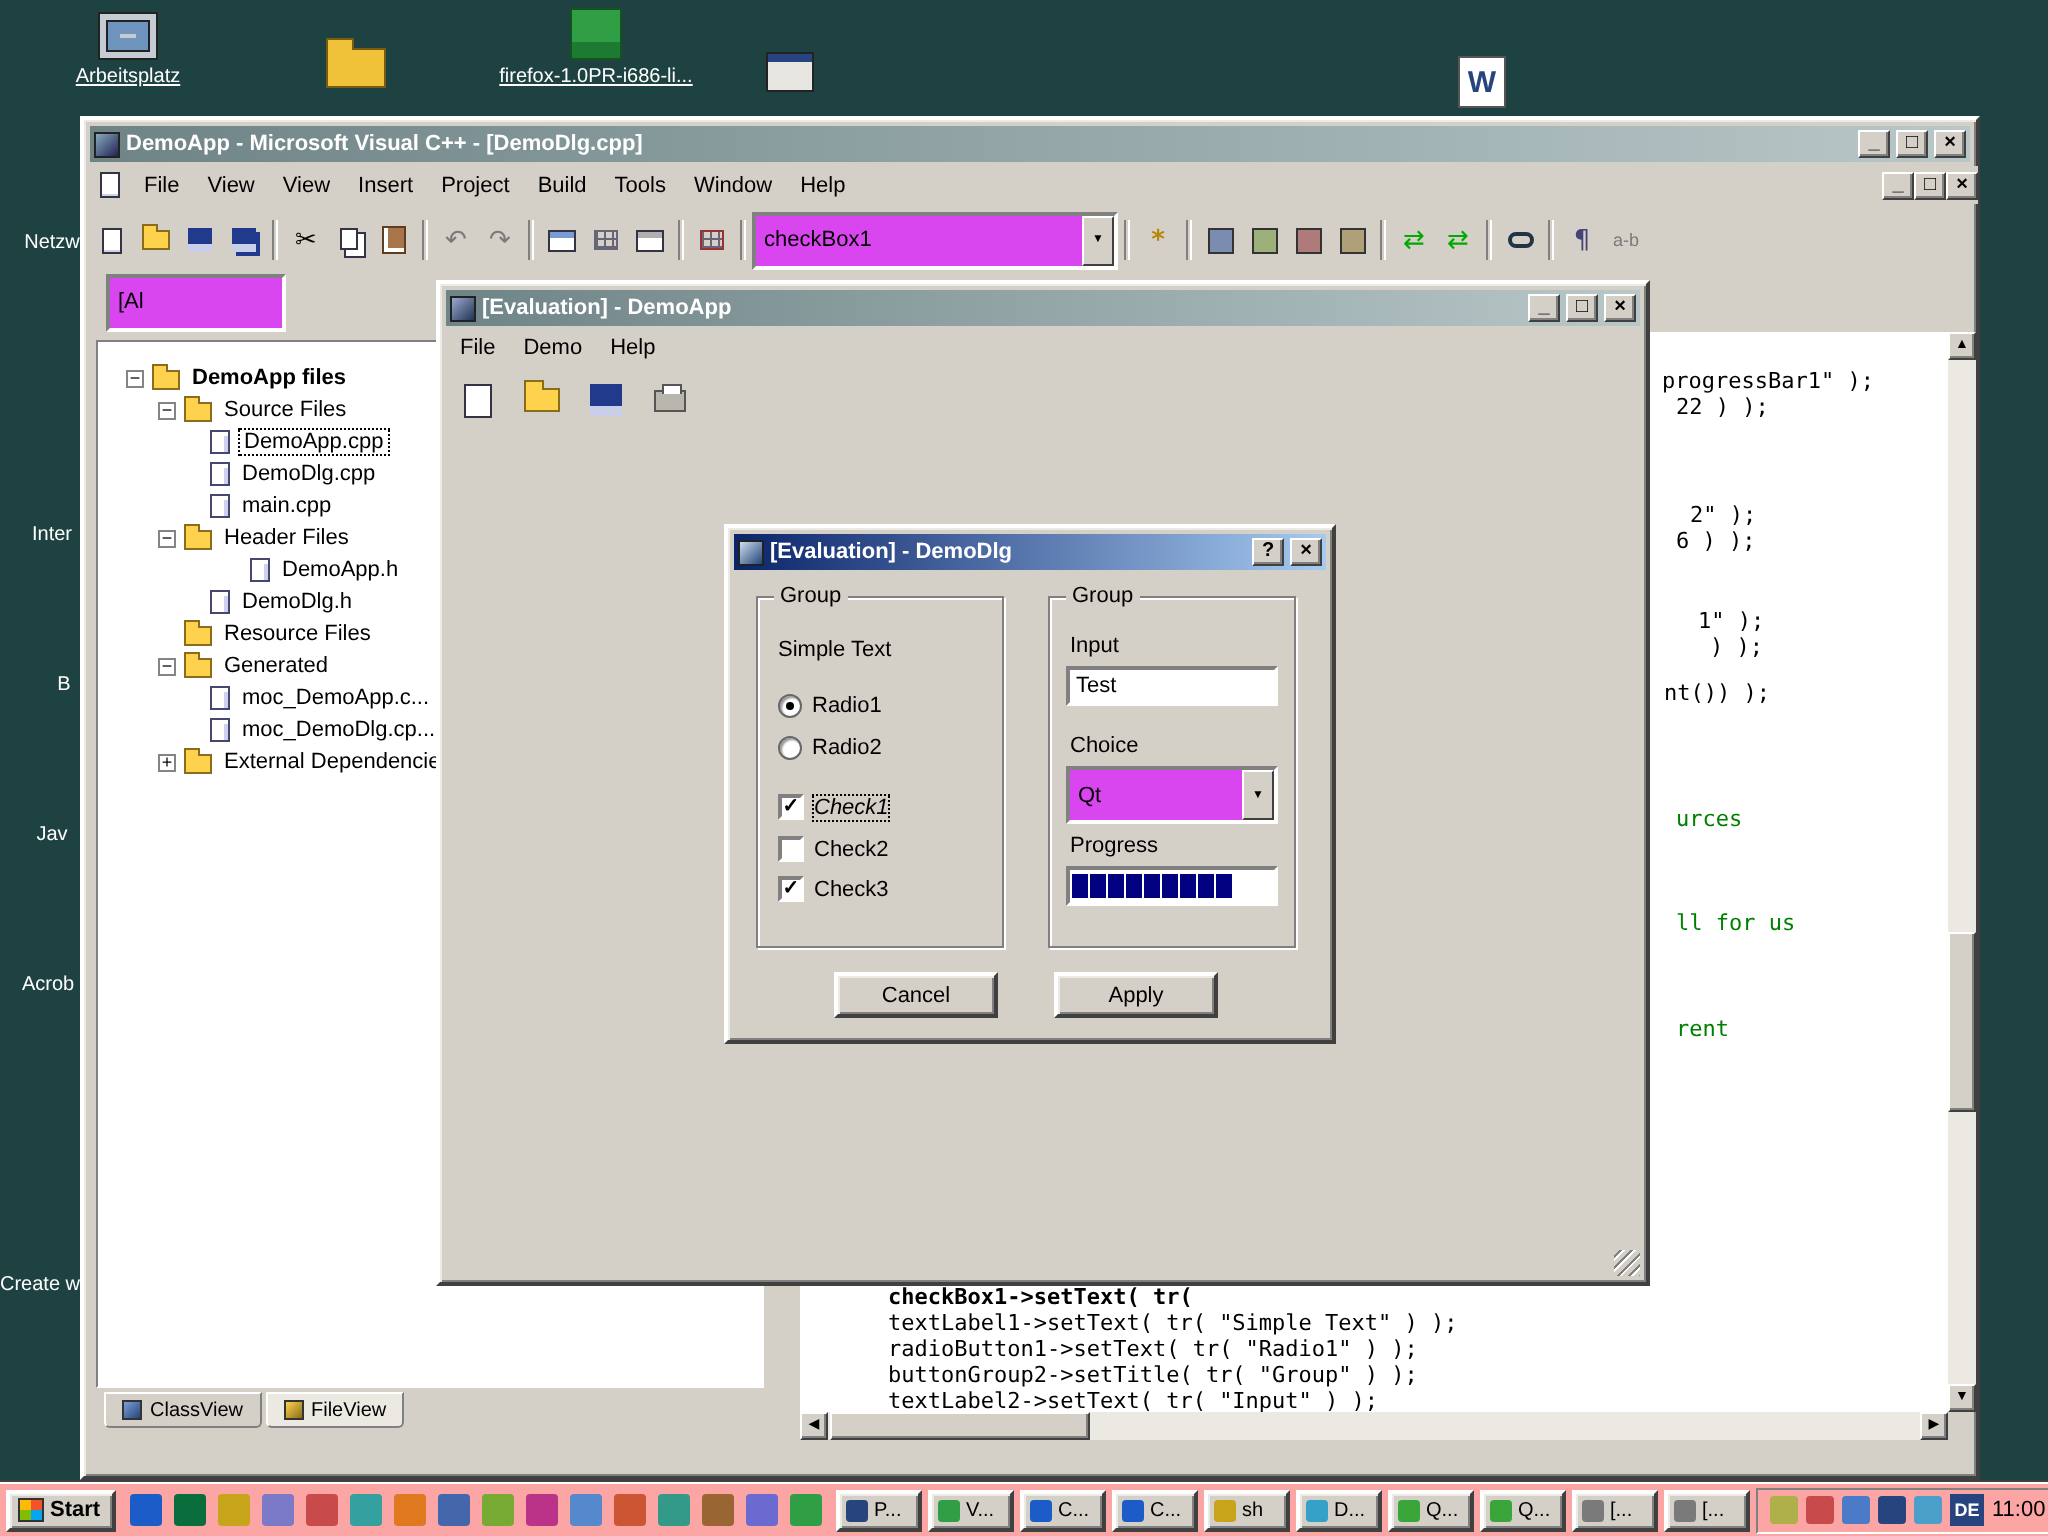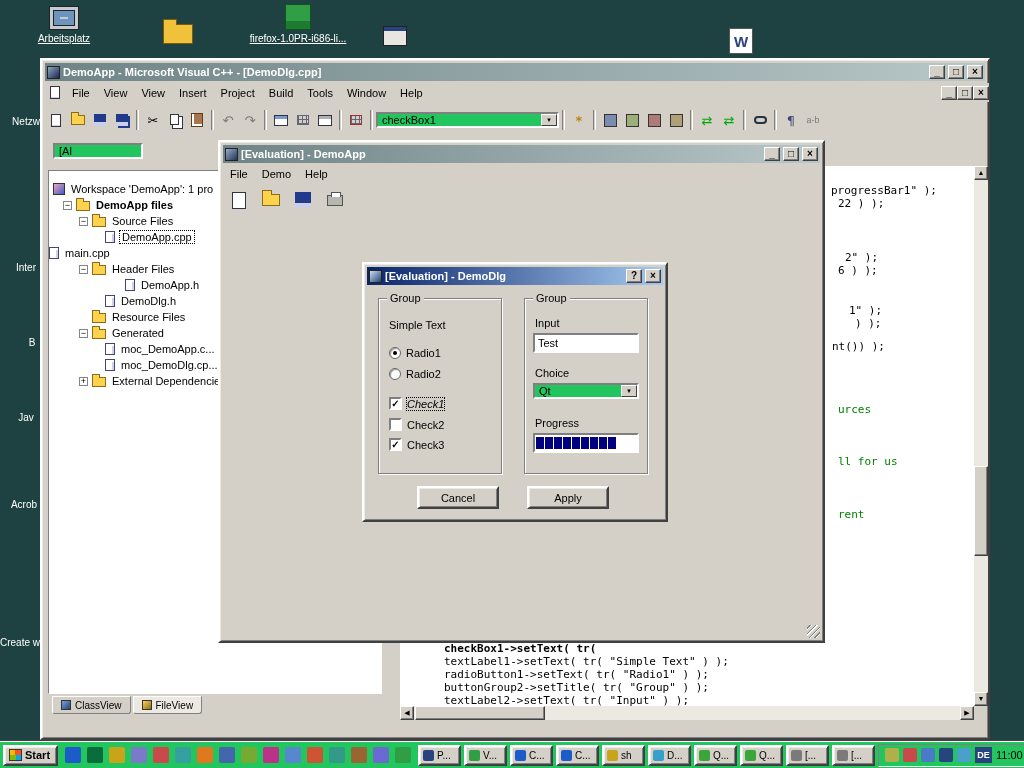--- a/index.html
+++ b/index.html
@@ -12,21 +12,21 @@
 .titlebar.inactive{background:linear-gradient(90deg,#6f8487,#b8c7c8);}
 .tspacer{flex:1;}
 .cap{flex:none;width:16px;height:14px;background:#d4d0c8;border:1px solid;border-color:#fff #404040 #404040 #fff;box-shadow:inset -1px -1px 0 #808080;color:#000;font-size:10px;line-height:11px;text-align:center;font-weight:bold;}
 .appico{width:13px;height:13px;flex:none;border:1px solid #222;}
 .menubar{position:absolute;display:flex;align-items:center;font-size:11px;}
 .mitem{padding:2px 7px;}
 .toolbar{position:absolute;display:flex;align-items:center;}
 .tbtn{width:22px;height:22px;display:flex;align-items:center;justify-content:center;flex:none;}
 .tbtn26{width:26px;height:26px;display:flex;align-items:center;justify-content:center;flex:none;}
 .tsep{width:3px;height:20px;border-left:1px solid #808080;border-right:1px solid #fff;margin:0 3px;flex:none;}
-.combo{background:#22c55e;border:2px solid;border-color:#808080 #fff #fff #808080;height:16px;display:flex;align-items:center;font-size:11px;gap:44px;}
+.combo{background:#d946ef;border:2px solid;border-color:#808080 #fff #fff #808080;height:29px;display:flex;align-items:center;font-size:11px;gap:44px;}
 .combo .ctext{flex:1;padding-left:4px;white-space:nowrap;overflow:hidden;}
 .combo .cbtn{flex:none;width:16px;align-self:stretch;background:#d4d0c8;border:1px solid;border-color:#fff #404040 #404040 #fff;display:flex;align-items:center;justify-content:center;font-size:6px;}
 .sunkenpane{border:1px solid;border-color:#808080 #fff #fff #808080;background:#fff;}
 .trow{display:flex;align-items:center;height:16px;font-size:11px;white-space:nowrap;}
 .texp{width:9px;height:9px;border:1px solid #848484;background:#fff;font-size:9px;line-height:7px;text-align:center;margin-right:4px;flex:none;}
 .tlabel{padding:0 2px;}
 .tlabel.sel{border:1px dotted #000;background:#fff;}
 .b{font-weight:bold;}
 .ifile{width:10px;height:12px;background:#fff;border:1px solid #46466e;margin-right:4px;flex:none;box-shadow:inset 2px 2px 0 #fff,inset -2px 0 0 #cdd3ee;}
 .ifolder{width:14px;height:10px;background:#ffd24d;border:1px solid #8a6d1a;margin-right:4px;flex:none;position:relative;margin-top:2px;}
@@ -78,21 +78,21 @@
 .dicon{position:absolute;display:flex;flex-direction:column;align-items:center;gap:3px;}
 .dlabel{color:#fff;font-size:10px;text-align:center;max-width:110px;text-decoration:underline;}
 .edgelabel{position:absolute;color:#fff;font-size:10px;width:44px;text-align:center;line-height:12px;}
 .ic-computer{width:30px;height:24px;background:#c3cbd3;border:1px solid #222;box-shadow:inset 0 0 0 3px #c3cbd3,inset 0 0 0 4px #222,inset 0 0 0 10px #6e93bd;}
 .ic-folder32{width:30px;height:20px;background:#f0c23a;border:1px solid #7a5c10;position:relative;}
 .ic-folder32:before{content:"";position:absolute;left:-1px;top:-6px;width:12px;height:5px;background:#f0c23a;border:1px solid #7a5c10;border-bottom:0;}
 .ic-archive{width:26px;height:26px;background:#2f9e44;border:1px solid #14521f;box-shadow:inset 0 -8px 0 #1d7a31;}
 .ic-window{width:24px;height:20px;background:#e8e6e0;border:1px solid #222;box-shadow:inset 0 4px 0 #28447e;}
 .ic-word{width:24px;height:26px;background:#fff;border:1px solid #555;color:#28447e;font-weight:bold;font-size:15px;display:flex;align-items:center;justify-content:center;}
 
-#taskbar{position:absolute;left:0;top:741px;width:1024px;height:27px;background:#22c55e;border-top:1px solid #fff;box-shadow:0 -1px 0 #404040;display:flex;align-items:center;padding:0 3px;gap:3px;z-index:50;}
+#taskbar{position:absolute;left:0;top:741px;width:1024px;height:27px;background:#fca5a5;border-top:1px solid #fff;box-shadow:0 -1px 0 #404040;display:flex;align-items:center;padding:0 3px;gap:3px;z-index:50;}
 .startbtn{width:55px;height:21px;background:#d4d0c8;border:2px solid;border-color:#fff #404040 #404040 #fff;box-shadow:inset 1px 1px 0 #eceae5,inset -1px -1px 0 #808080;display:flex;align-items:center;gap:3px;padding:0 4px;font-size:11px;font-weight:bold;flex:none;}
 .winlogo{width:13px;height:12px;flex:none;background:conic-gradient(#f35325 0 25%,#05a6f0 0 50%,#81bc06 0 75%,#ffba08 0);border:1px solid #333;}
 #quicklaunch{display:flex;align-items:center;gap:6px;flex:none;padding:0 4px;}
 .qlico{width:16px;height:16px;border-radius:2px;flex:none;}
 #quicklaunch .qlico:nth-child(1){background:#1b5cc8;}#quicklaunch .qlico:nth-child(2){background:#0a6e3c;}
 #quicklaunch .qlico:nth-child(3){background:#c8a41b;}#quicklaunch .qlico:nth-child(4){background:#7a7ac8;}
 #quicklaunch .qlico:nth-child(5){background:#c84a4a;}#quicklaunch .qlico:nth-child(6){background:#35a0a0;}
 #quicklaunch .qlico:nth-child(7){background:#e07820;}#quicklaunch .qlico:nth-child(8){background:#4466aa;}
 #quicklaunch .qlico:nth-child(9){background:#77aa33;}#quicklaunch .qlico:nth-child(10){background:#bb3388;}
 #quicklaunch .qlico:nth-child(11){background:#5588cc;}#quicklaunch .qlico:nth-child(12){background:#cc5533;}
@@ -132,21 +132,21 @@
 <div class="dicon" style="left:380px;top:26px;width:30px;">
   <span class="ic-window"></span>
 </div>
 <div class="dicon" style="left:726px;top:28px;width:30px;">
   <span class="ic-word">W</span>
 </div>
 <div class="edgelabel" style="left:4px;top:116px;">Netzw</div>
 <div class="edgelabel" style="left:4px;top:262px;">Inter</div>
 <div class="edgelabel" style="left:10px;top:337px;">B</div>
 <div class="edgelabel" style="left:4px;top:412px;">Jav</div>
-<div class="edgelabel" style="left:2px;top:487px;margin-top:12px;">Acrob</div>
+<div class="edgelabel" style="left:2px;top:487px;">Acrob</div>
 <div class="edgelabel" style="left:0px;top:637px;width:40px;">Create w</div>
 
 <div class="win" id="vcpp" style="left:40px;top:58px;width:950px;height:682px;z-index:1;">
   <div class="titlebar inactive">
     <span class="appico" style="background:linear-gradient(135deg,#8ab,#225);"></span>
     <span>DemoApp - Microsoft Visual C++ - [DemoDlg.cpp]</span>
     <span class="tspacer"></span>
     <span class="cap">_</span>
     <span class="cap">□</span>
     <span class="cap">×</span>
@@ -241,39 +241,39 @@
     <span class="tbtn" style="font-size:9px;color:#7a7a7a;">a-b</span>
   </div>
 
   <div class="toolbar" style="left:3px;top:78px;width:944px;height:26px;">
     <div class="combo" style="width:90px;margin-left:8px;">
       <span class="ctext">[Al</span>
     </div>
   </div>
 
   <div class="sunkenpane" style="position:absolute;left:6px;top:110px;width:334px;height:524px;padding-top:10px;overflow:hidden;">
-    <div class="trow" style="padding-left:4px;">
-      <span class="iws"></span>
-      <span class="tlabel">Workspace 'DemoApp': 1 pro</span>
-    </div>
     <div class="trow" style="padding-left:14px;">
       <span class="texp">−</span>
       <span class="ifolder"></span>
       <span class="tlabel b">DemoApp files</span>
     </div>
     <div class="trow" style="padding-left:30px;">
       <span class="texp">−</span>
       <span class="ifolder"></span>
       <span class="tlabel">Source Files</span>
     </div>
     <div class="trow" style="padding-left:56px;">
       <span class="ifile"></span>
       <span class="tlabel sel">DemoApp.cpp</span>
     </div>
-    <div class="trow" style="">
+    <div class="trow" style="padding-left:56px;">
+      <span class="ifile"></span>
+      <span class="tlabel">DemoDlg.cpp</span>
+    </div>
+    <div class="trow" style="padding-left:56px;">
       <span class="ifile"></span>
       <span class="tlabel">main.cpp</span>
     </div>
     <div class="trow" style="padding-left:30px;">
       <span class="texp">−</span>
       <span class="ifolder"></span>
       <span class="tlabel">Header Files</span>
     </div>
     <div class="trow" style="padding-left:76px;">
       <span class="ifile"></span>

